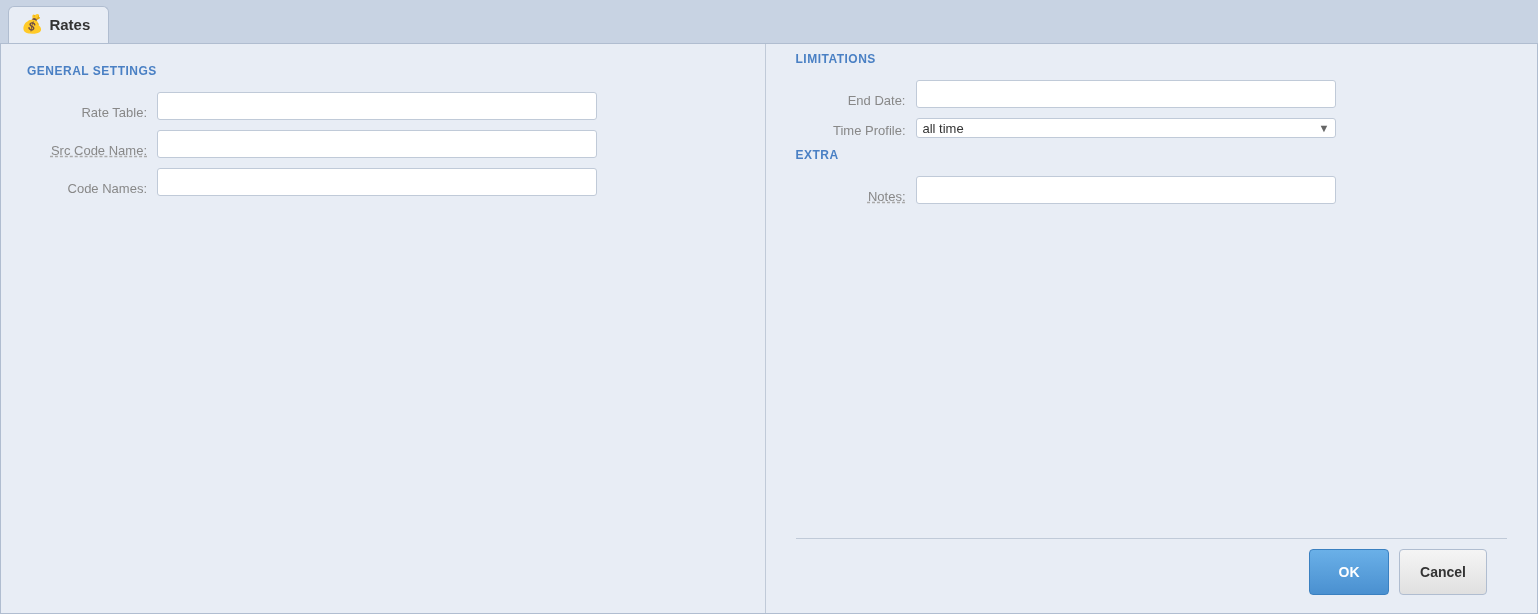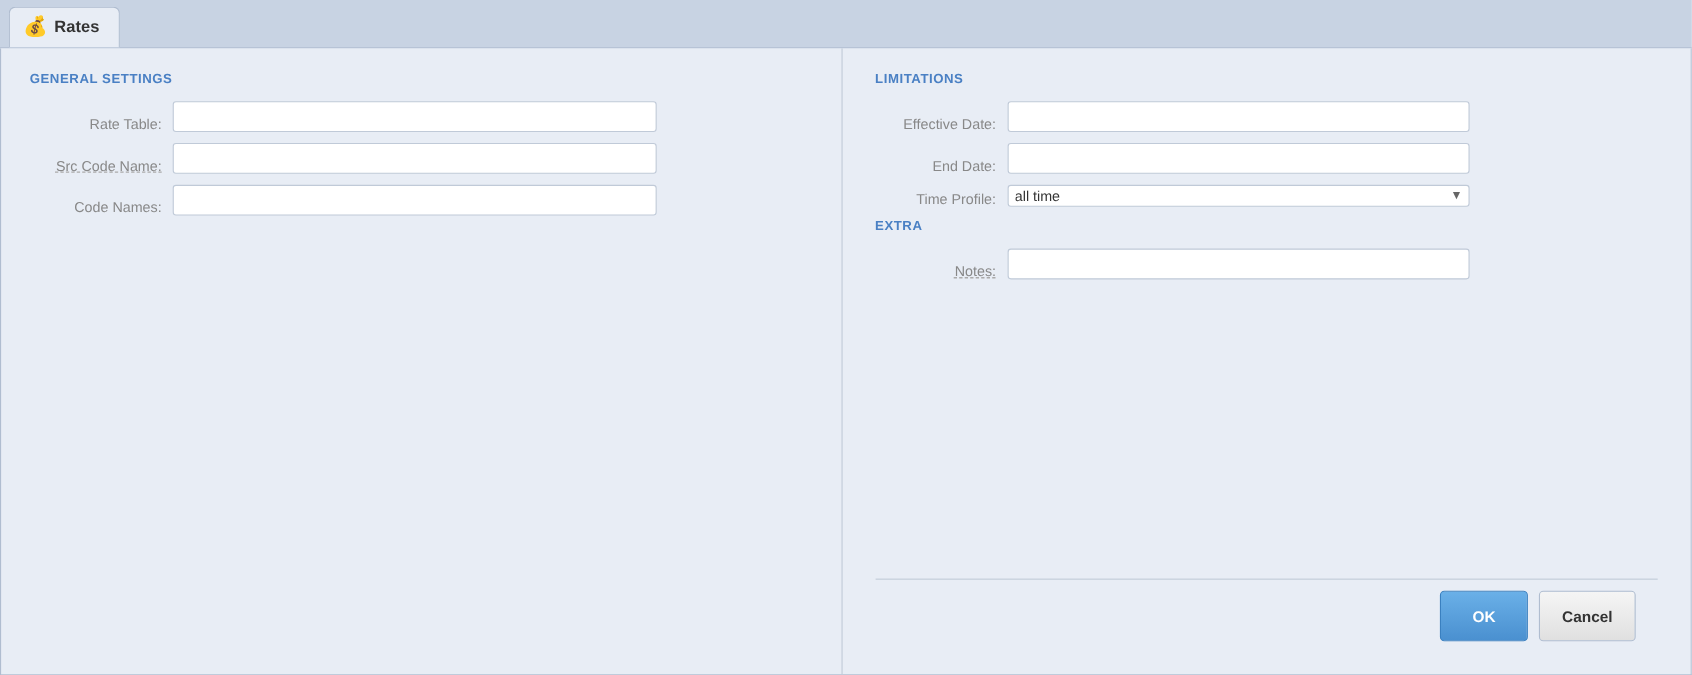--- a/index.html
+++ b/index.html
@@ -65,21 +65,21 @@
     
     .left-panel {
       flex: 1;
       padding: 20px 26px;
       border-right: 1px solid #c0cad8;
     }
 
     
     .right-panel {
       flex: 1;
-      padding: 20px 30px;
+      padding: 8px 30px;
       display: flex;
       flex-direction: column;
     }
 
     .section-title {
       color: #4a80c4;
       font-size: 12px;
       font-weight: bold;
       letter-spacing: 0.5px;
       margin-bottom: 14px;
@@ -244,24 +244,20 @@
         <input class="form-input" type="text" style="">
       </div>
     </div>
 
     <div class="right-panel">
       <div class="right-content">
 
         <div class="limitations-section">
           <div class="section-title">LIMITATIONS</div>
 
-          <div class="form-group">
-            <label class="form-label">Effective Date:</label>
-            <input class="form-input" type="text" style="">
-          </div>
 
           <div class="form-group">
             <label class="form-label">End Date:</label>
             <input class="form-input" type="text" style="">
           </div>
 
           <div class="form-group">
             <label class="form-label">Time Profile:</label>
             <div class="select-wrapper">
               <select>

